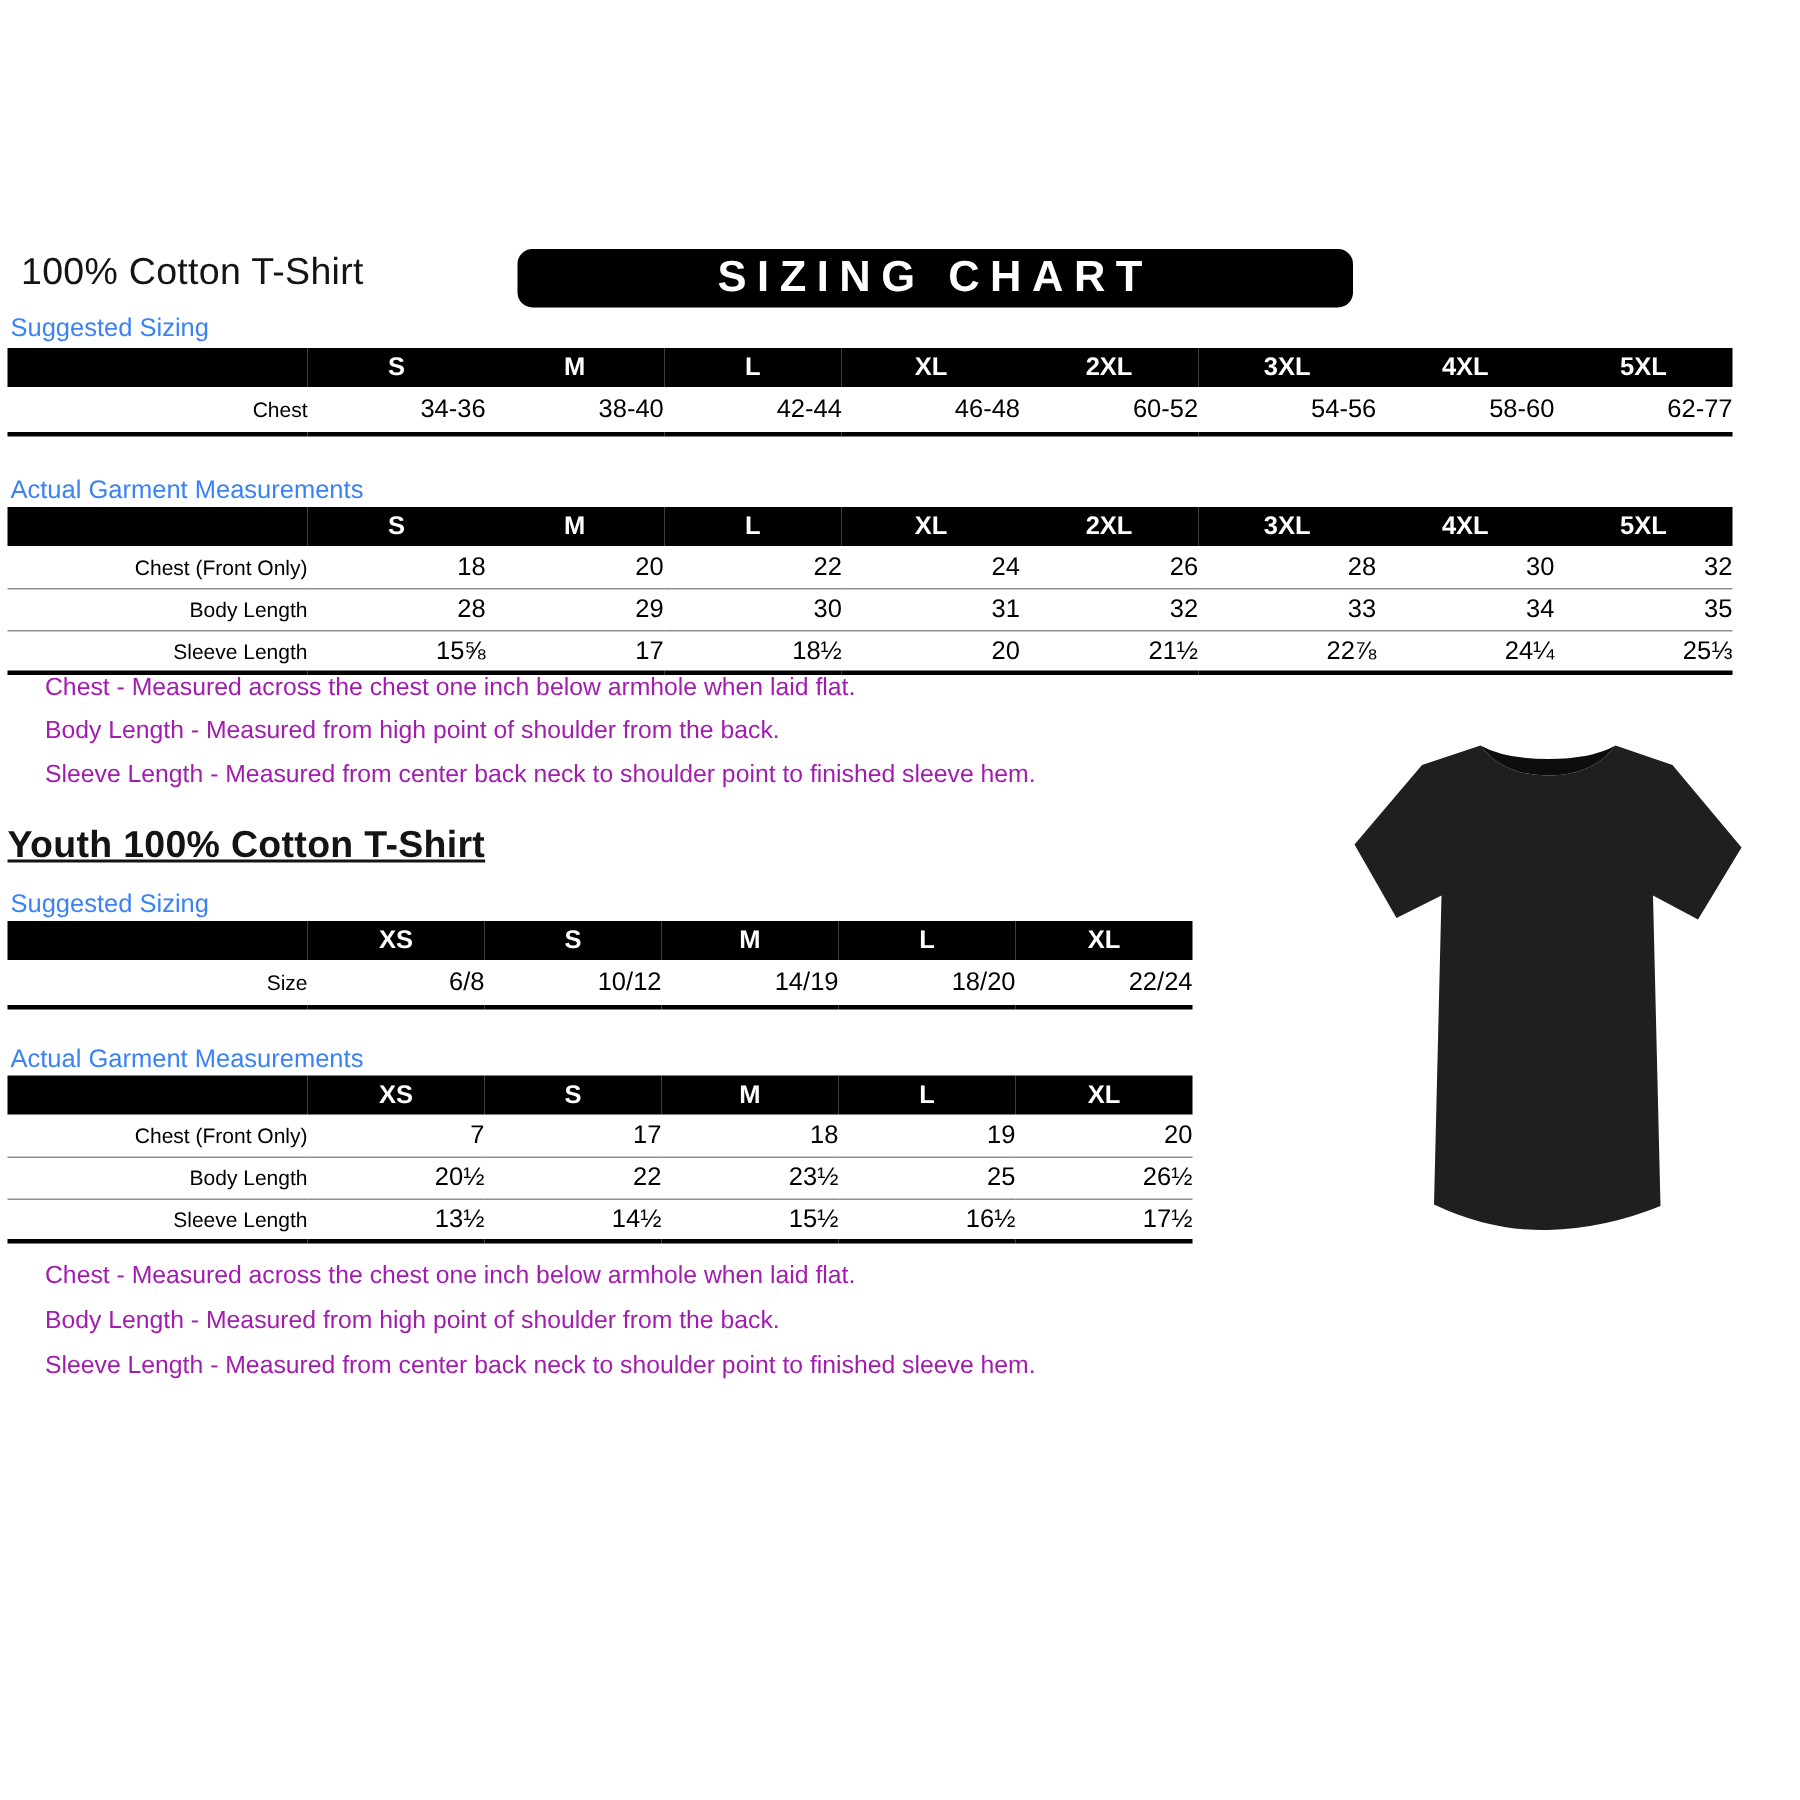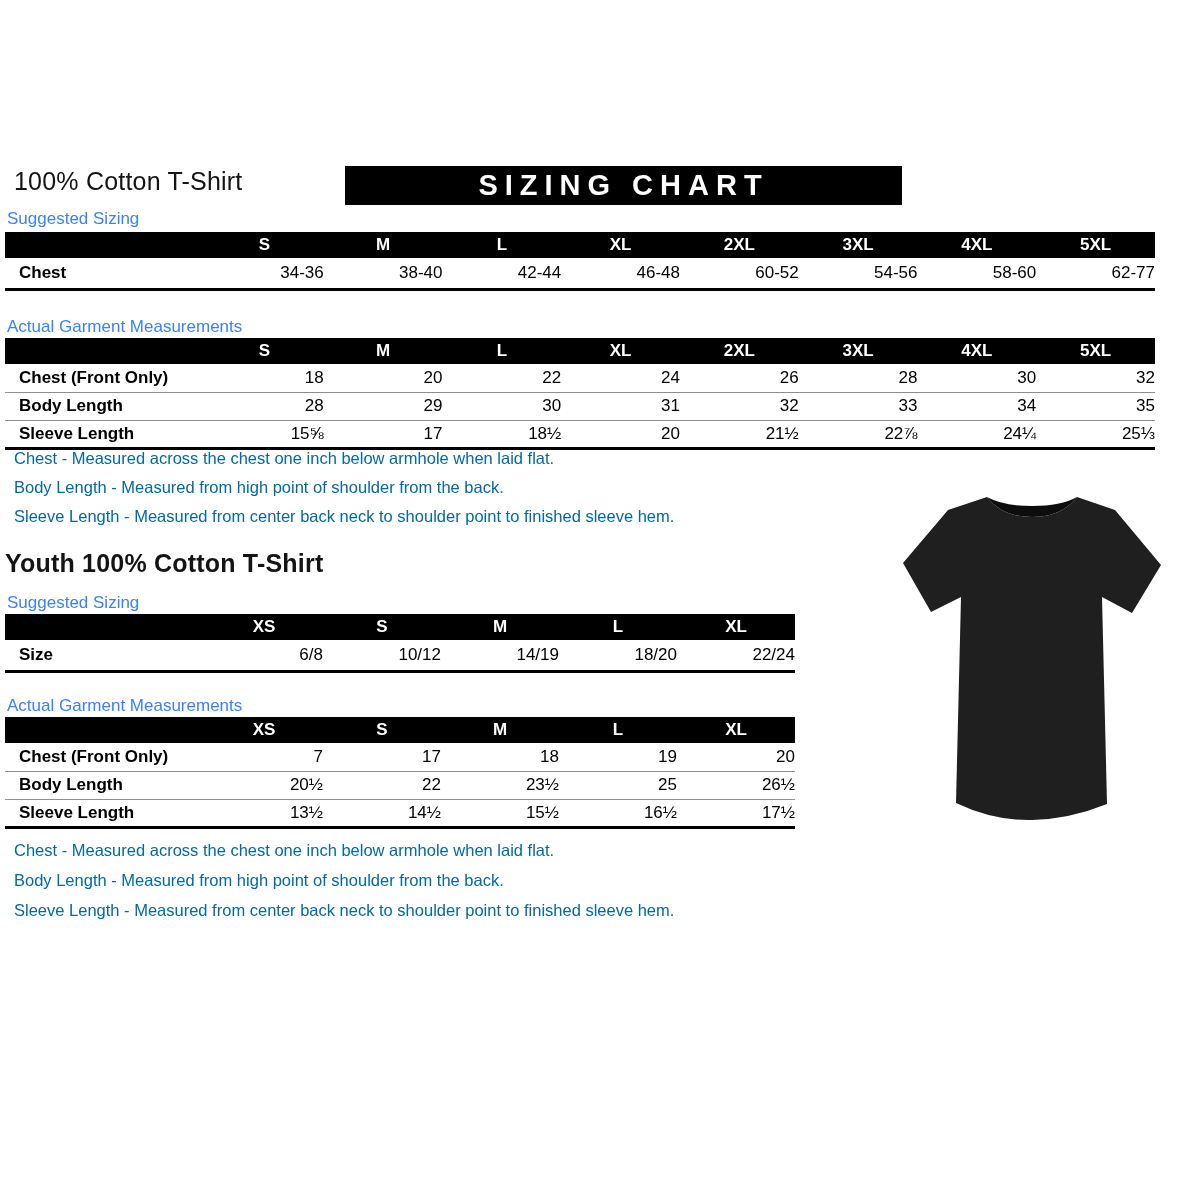--- a/index.html
+++ b/index.html
@@ -1,39 +1,39 @@
 <!DOCTYPE html>
 <html><head>
 <meta charset="utf-8">
 <style>
   * { margin:0; padding:0; box-sizing:border-box; }
   html,body { width:1200px; height:1200px; background:#ffffff; }
   body { font-family:"Liberation Sans", sans-serif; color:#000; position:relative; overflow:hidden; }
   .abs { position:absolute; }
 
   .title { font-size:25px; font-weight:normal; color:#141414; letter-spacing:0.2px; }
-  .title.bold { font-weight:bold; }
+  .title.bold { font-weight:bold;text-decoration:underline; }
 
   .banner { background:#000; color:#fff; display:flex; align-items:center; justify-content:center;
-            font-weight:bold; font-size:29px; letter-spacing:7px; }
+            font-weight:bold; font-size:29px; letter-spacing:7px;border-radius:10px; }
 
   .section-label { font-size:17px; color:#3b82f6; }
 
   table.chart { border-collapse:collapse; table-layout:fixed; border-bottom:3px solid #000; width:100%; }
   table.chart thead th { background:#000; color:#fff; font-weight:bold; font-size:17px;
                          height:26px; text-align:center; padding:0; }
   table.chart thead th:first-child { width:200px; }
   table.chart tbody td { font-size:17px; text-align:right; height:28px; border-top:1px solid #8e8e8e; }
-  table.chart tbody th.row-label { font-size:17px; font-weight:bold; text-align:left; padding-left:14px;
+  table.chart tbody th.row-label { font-size:14px; font-weight:normal; text-align:right; padding-left:14px;
                                    border-top:1px solid #8e8e8e; height:28px; }
   table.chart tbody tr:first-child td,
   table.chart tbody tr:first-child th.row-label { border-top:none; }
   table.chart.single tbody td, table.chart.single tbody th.row-label { height:31px; }
 
-  .notes .note { font-size:16.5px; color:#0369a1; margin-bottom:10px; white-space:nowrap; }
+  .notes .note { font-size:16.5px; color:#a21caf; margin-bottom:10px; white-space:nowrap;margin-left:16px; }
   .notes.youth .note { margin-bottom:11px; }
 
   
   .pos-title        { left:14px;  top:167px; }
   .pos-banner       { left:345px; top:166px; width:557px; height:39px; }
   .pos-a-sug-label  { left:7px;   top:209px; }
   .pos-a-sug-table  { left:5px;   top:232px; width:1150px; }
   .pos-a-act-label  { left:7px;   top:317px; }
   .pos-a-act-table  { left:5px;   top:338px; width:1150px; }
   .pos-a-notes      { left:14px;  top:449px; }

